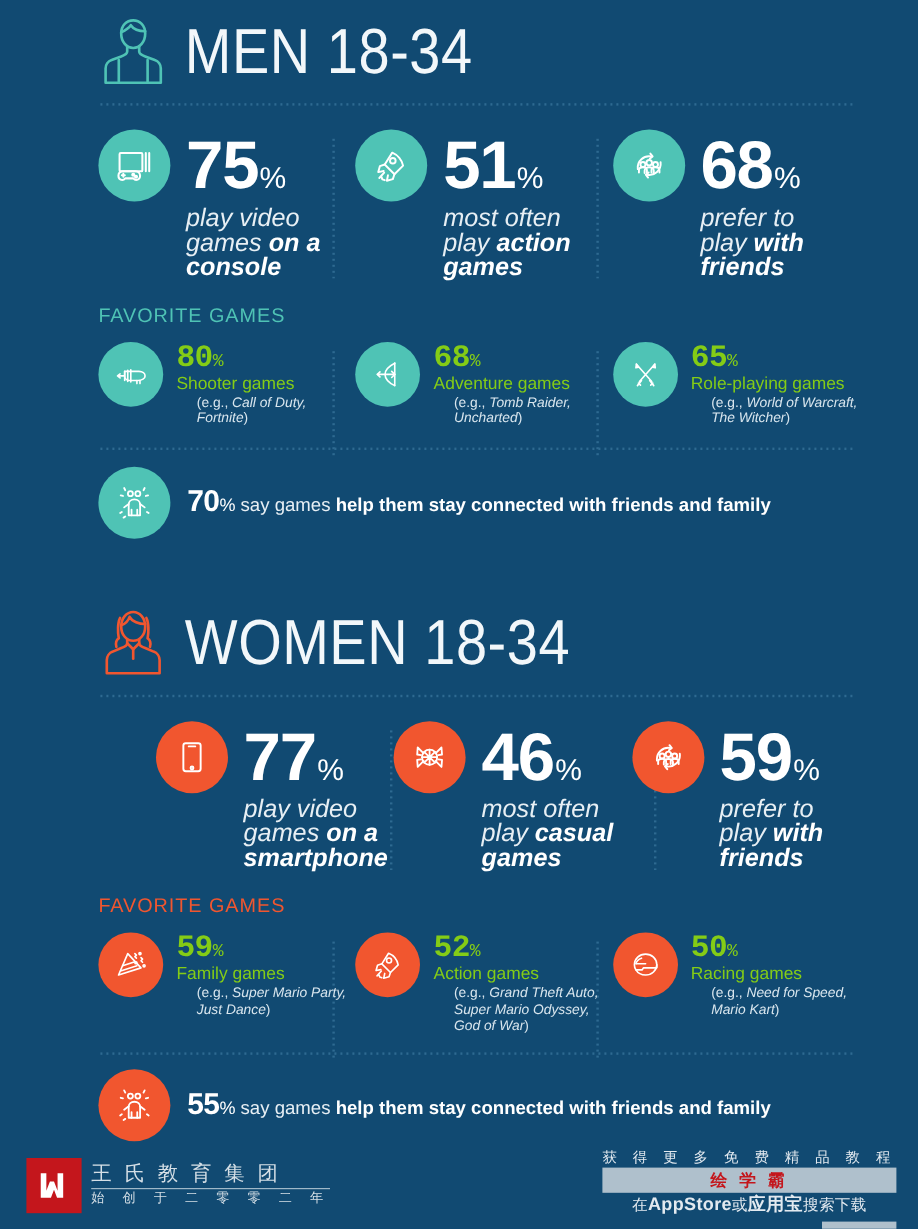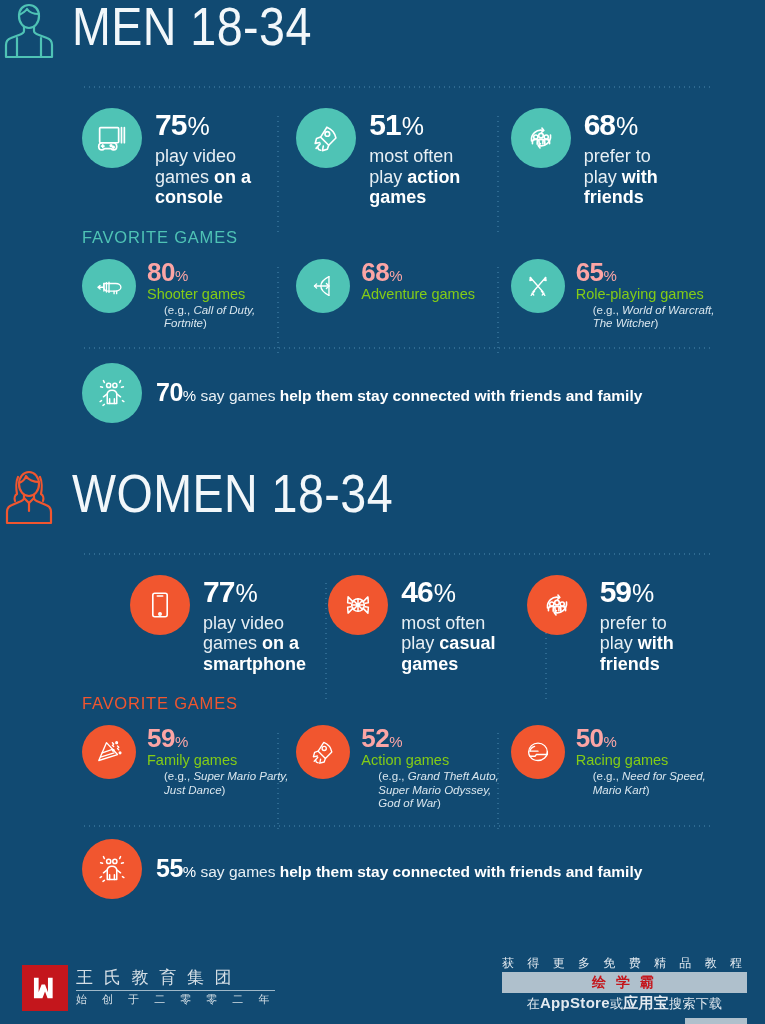--- a/index.html
+++ b/index.html
@@ -17,21 +17,22 @@
   .page {
     position: relative;
     width: 765px;
     height: 1024px;
     background: #114A72;
   }
 
   
   .section-header {
     display: flex;
-    align-items: flex-start;
+    align-items: center;
+    padding-left: 82px;
     height: 86px;
   }
   .section-header .hdr-icon {
     width: 58px;
     height: 62px;
     flex: 0 0 58px;
     margin-right: 14px;
     display: block;
   }
   .section-header .hdr-title {
@@ -91,34 +92,35 @@
 
   .statbody { margin-left: 13px; padding-top: 2px; }
   .pct {
     color: #FFFFFF;
     font-weight: bold;
     line-height: 1;
     white-space: nowrap;
     font-family: "Liberation Sans Narrow", "Liberation Sans", sans-serif;
   }
   .pct .num {
-    font-size: 30px;
+    font-size: 56px;
     letter-spacing: -1px;
   }
   .pct .sym {
     font-size: 25px;
     font-weight: 400;
     margin-left: 1px;
   }
   .desc {
     color: #E7EFF4;
-    font-size: 18px;
+    font-size: 21px;
     line-height: 20.5px;
     margin-top: 6px;
     max-width: 120px;
+    font-style: italic;
   }
   .desc b { font-weight: bold; color: #FFFFFF; }
 
   
   .fav-title {
     padding-left: 82px;
     font-size: 16.5px;
     letter-spacing: 0.8px;
     font-weight: 400;
   }
@@ -131,22 +133,22 @@
     padding-right: 40px;
     position: relative;
   }
   .fav-cell {
     width: 218px;
     display: flex;
     align-items: flex-start;
     position: relative;
   }
   .fav-body { margin-left: 11px; }
-  .fav-pct { line-height: 1; white-space: nowrap; color: #fca5a5; font-weight: bold;
-             font-family: Liberation Sans, sans-serif; }
+  .fav-pct { line-height: 1; white-space: nowrap; color: #84cc16; font-weight: bold;
+             font-family: Liberation Mono, monospace; }
   .fav-pct .num { font-size: 26px; letter-spacing: -0.5px; }
   .fav-pct .sym { font-size: 15px; font-weight: 400; }
   .fav-name {
     color: #84cc16;
     font-size: 14.5px;
     line-height: 16px;
     margin-top: 1px;
   }
   .fav-eg {
     color: #D9E6EE;
@@ -383,20 +385,21 @@
             <path d="M10 20h17"></path>
             <path d="M12.5 17.5L10 20l2.5 2.5"></path>
             <path d="M24 17l3 3-3 3"></path>
           </svg>
         </div>
         <div class="fav-body">
           <div class="fav-pct">
             <span class="num">68</span><span class="sym">%</span>
           </div>
           <div class="fav-name">Adventure games</div>
+          <div class="fav-eg"><span>(e.g., </span><i>Tomb Raider, Uncharted</i><span>)</span></div>
         </div>
       </div>
 
       <div class="fav-cell">
         <div class="circle sm teal">
           <svg viewBox="0 0 40 40" width="34" height="34" fill="none" stroke="#ffffff" stroke-width="1.6" stroke-linecap="round" stroke-linejoin="round">
             <path d="M11 10l15 17M29 10L14 27"></path>
             <path d="M11 10l-0.5 3.5L13 13z"></path>
             <path d="M29 10l.5 3.5L27 13z"></path>
             <path d="M24 26l4 5M16 26l-4 5"></path>

